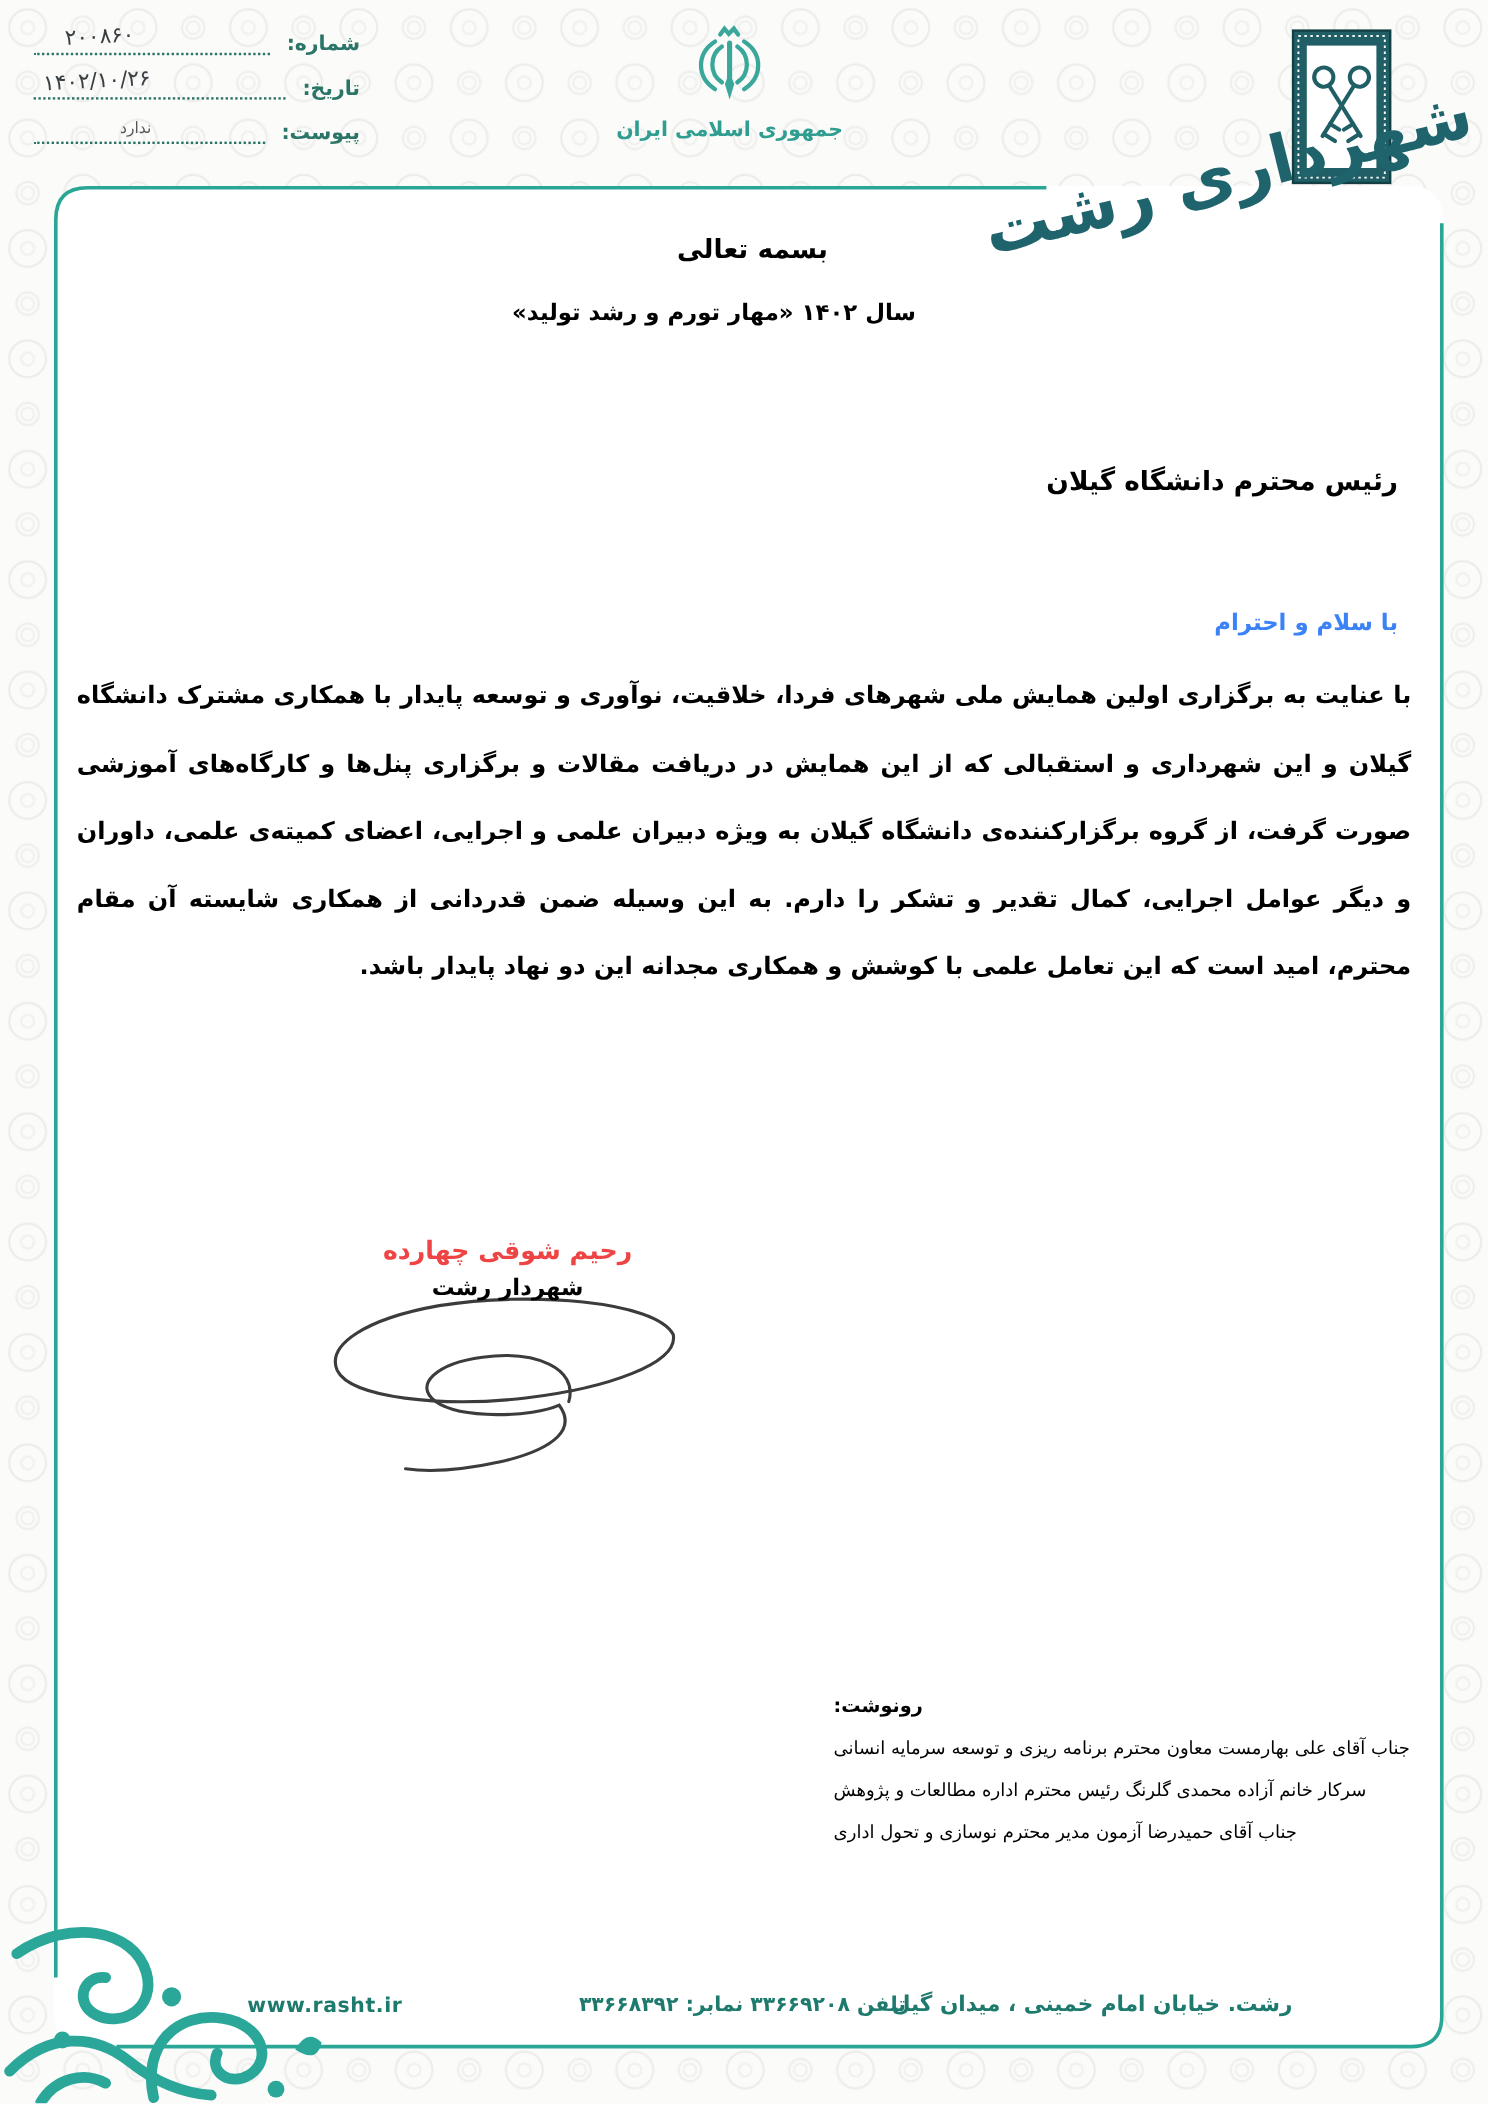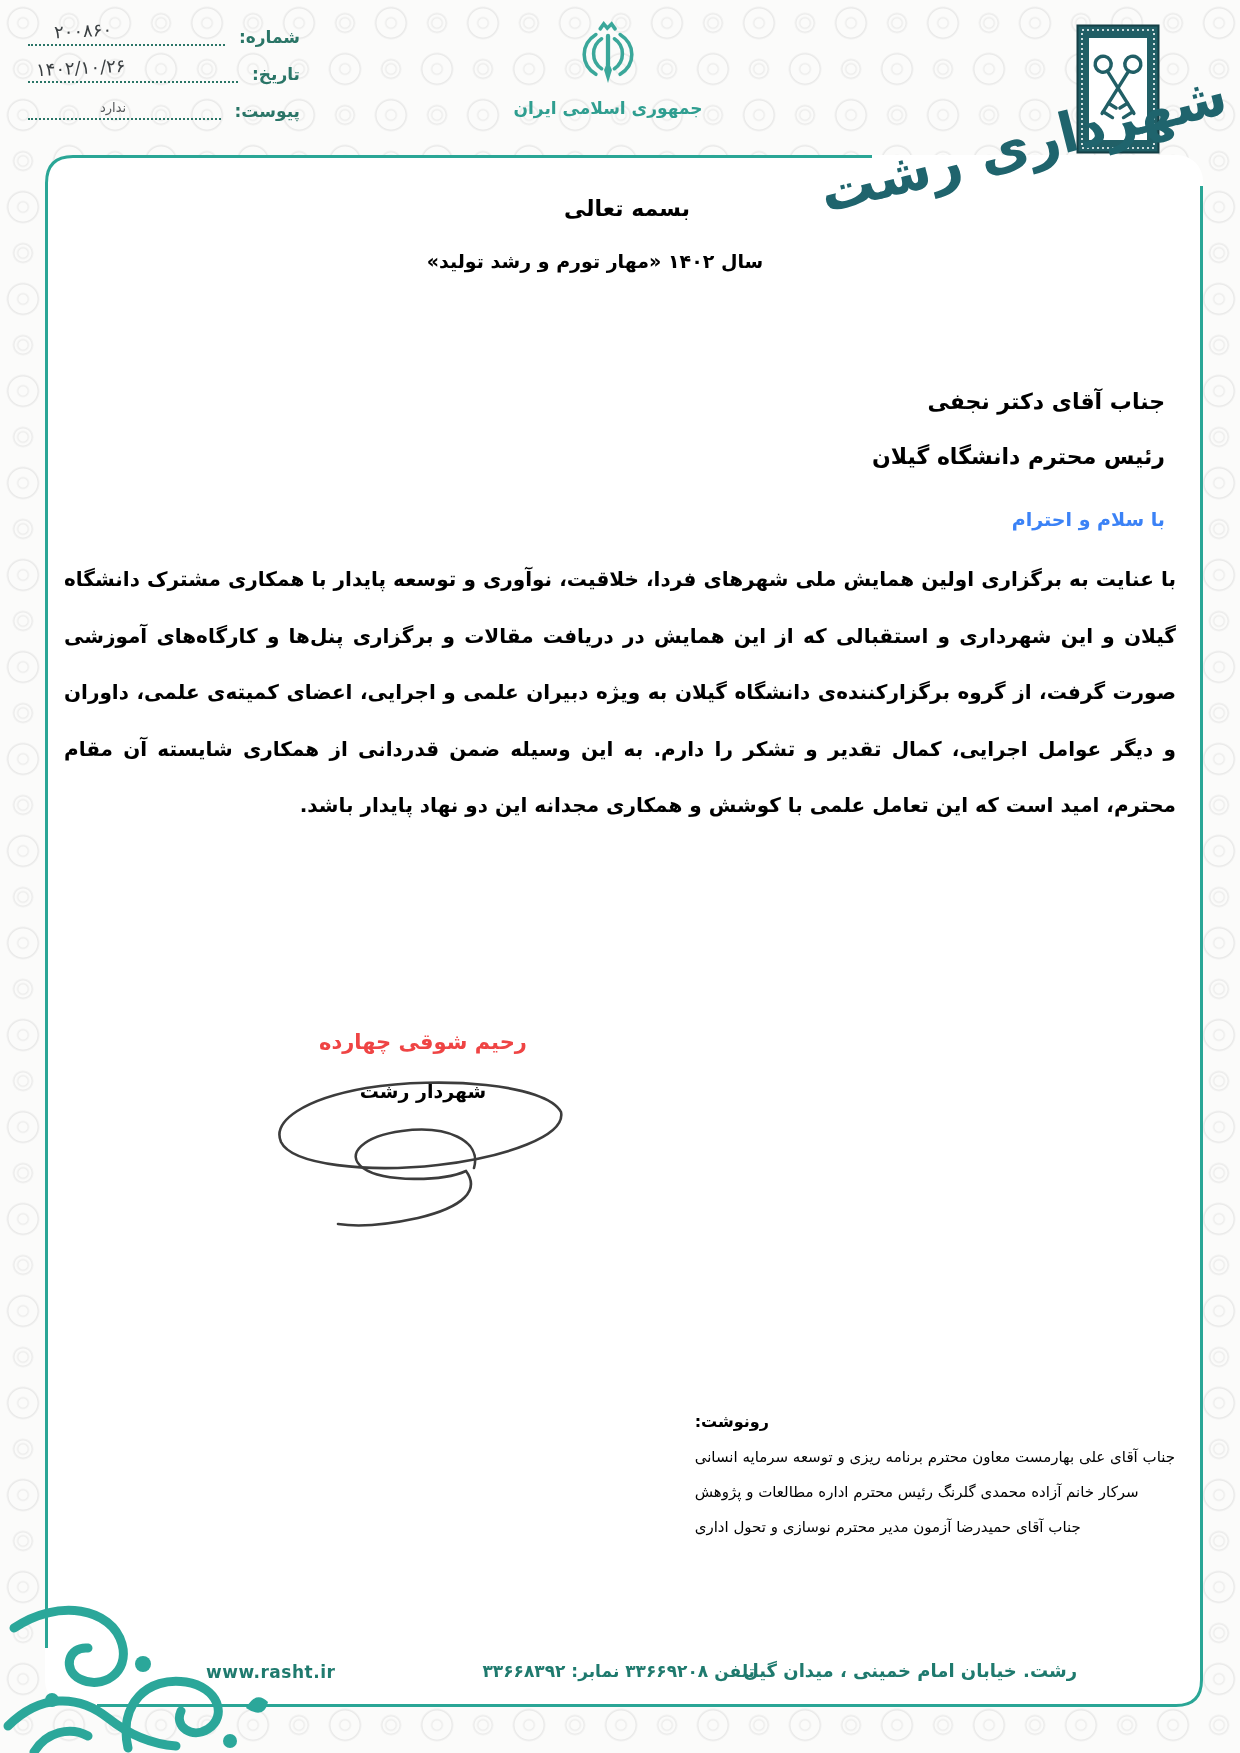--- a/index.html
+++ b/index.html
@@ -62,21 +62,21 @@
     left:64px; top:551px; width:1112px;
     direction:rtl; text-align:justify;
     font-size:20px; font-weight:bold; color:#000;
     line-height:56.5px;
   }
 
   
   .sig-block { left:258px; top:1030px; width:330px; height:200px; }
   .sig-name  { position:relative; z-index:2; text-align:center; font-weight:bold; font-size:21px; color:#ef4444; direction:rtl; }
   .sig-title { position:relative; z-index:2; text-align:center; font-weight:bold; font-size:19px; color:#000;
-               direction:rtl; margin-top:26px; }
+               direction:rtl; margin-top:8px; }
   .sig-scrawl { position:absolute; left:8px; top:44px; z-index:1; }
 
   
   .cc-block { right:65px; top:1412px; direction:rtl; text-align:left; color:#000; }
   .cc-label { font-weight:bold; font-size:16px; margin-bottom:9px; }
   .cc-item  { font-size:15px; line-height:35px; font-weight:normal; }
 
   
   .footer-address { right:163px; top:1660px; direction:rtl; color:#1f7a6e; font-weight:bold; font-size:18px; }
   .footer-phone   { right:485px; top:1661px; direction:rtl; color:#1f7a6e; font-weight:bold; font-size:17px; }
@@ -149,21 +149,20 @@
     </g>
   </svg>
 </div>
 
 <div class="abs calligraphy">شهرداری رشت</div>
 
 <div class="abs besmellah">بسمه تعالی</div>
 <div class="abs slogan">سال ۱۴۰۲ «مهار تورم و رشد تولید»</div>
 
 <div class="abs recipient">
-  <div>جناب آقای دکتر نجفی</div>
   <div>رئیس محترم دانشگاه گیلان</div>
 </div>
 
 <div class="abs salutation">با سلام و احترام</div>
 
 <div class="abs body-text">با عنایت به برگزاری اولین همایش ملی شهرهای فردا، خلاقیت، نوآوری و توسعه پایدار با همکاری مشترک دانشگاه گیلان و این شهرداری و استقبالی که از این همایش در دریافت مقالات و برگزاری پنل‌ها و کارگاه‌های آموزشی صورت گرفت، از گروه برگزارکننده‌ی دانشگاه گیلان به ویژه دبیران علمی و اجرایی، اعضای کمیته‌ی علمی، داوران و دیگر عوامل اجرایی، کمال تقدیر و تشکر را دارم.  به این وسیله ضمن قدردانی از همکاری شایسته آن مقام محترم، امید است که این تعامل علمی با کوشش و همکاری مجدانه این دو نهاد پایدار باشد.</div>
 
 <div class="abs sig-block">
   <div class="sig-name">رحیم شوقی چهارده</div>
   <div class="sig-title">شهردار رشت</div>

